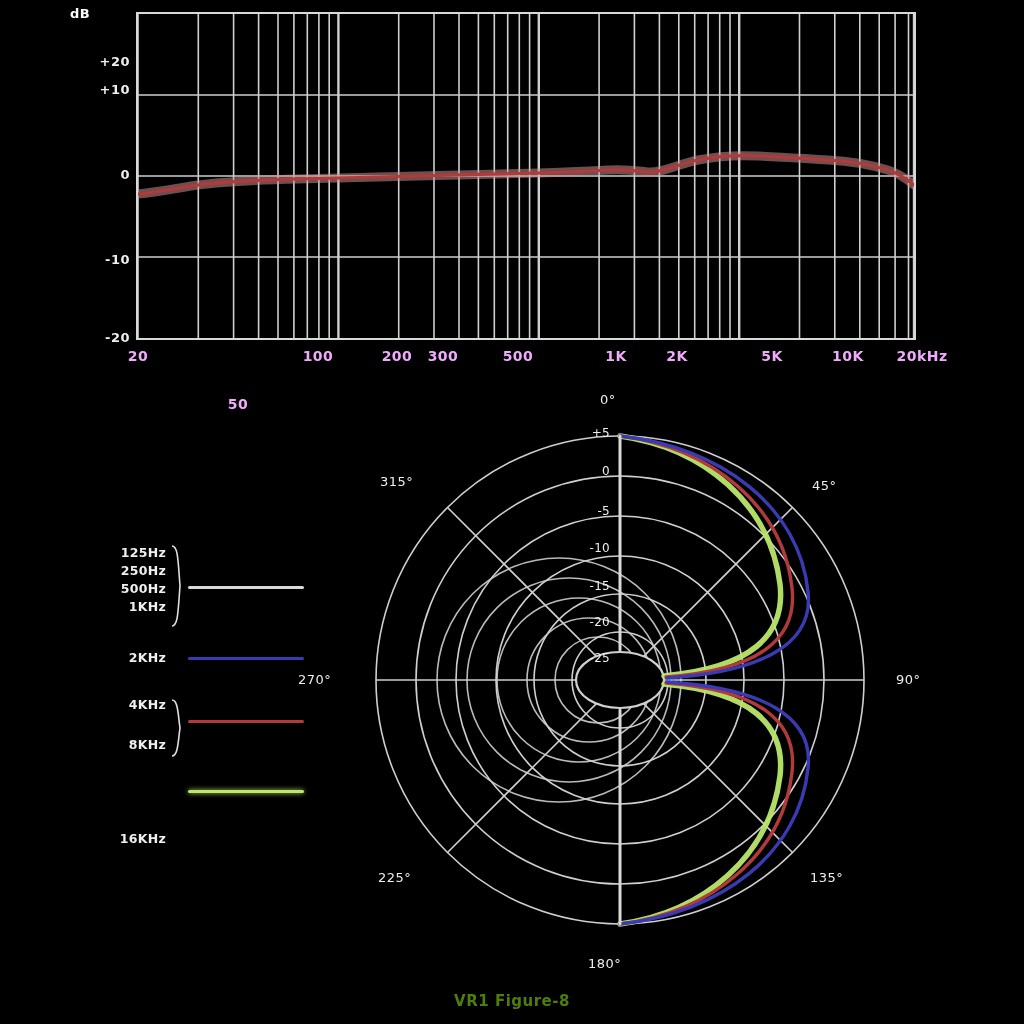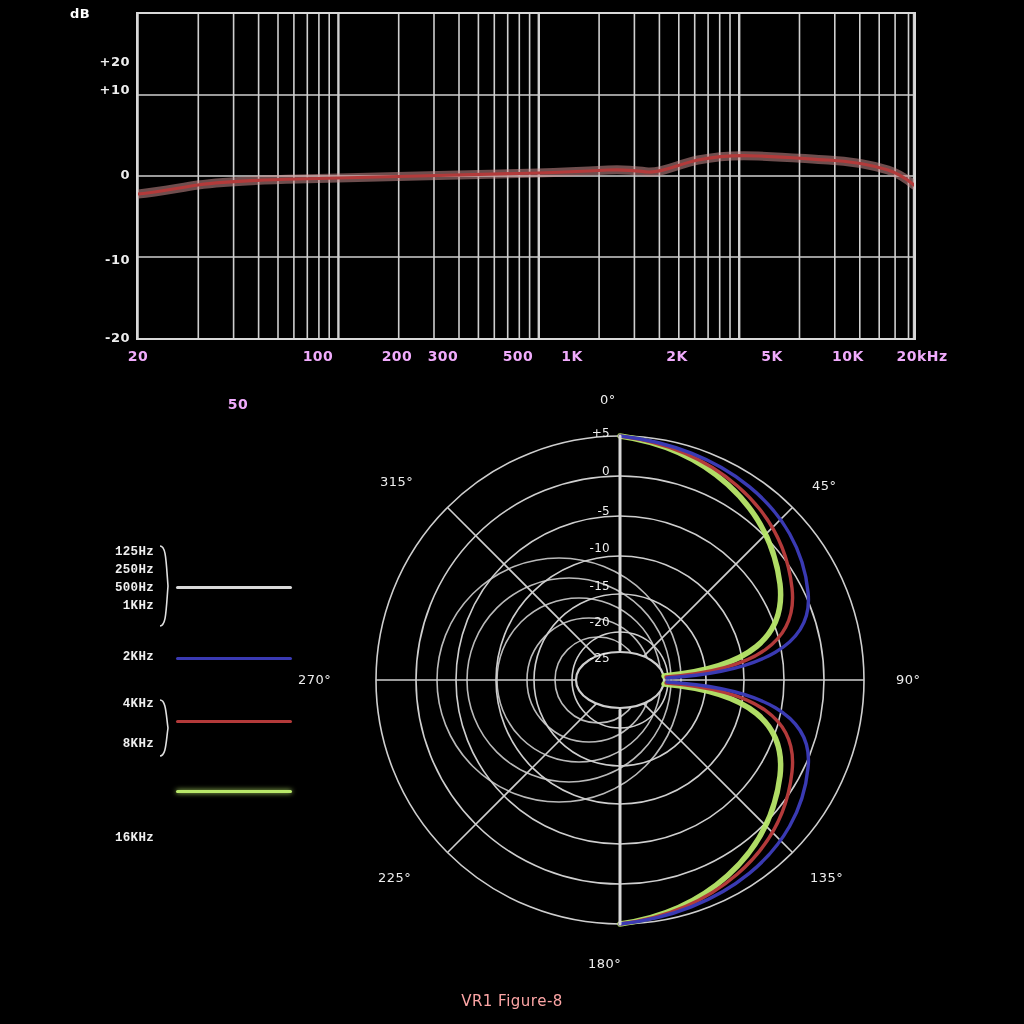--- a/index.html
+++ b/index.html
@@ -15,21 +15,21 @@
             text-align:right;letter-spacing:.5px;}
   .x-label{position:absolute;font-size:14px;font-weight:bold;color:#f0abfc;
            text-align:center;letter-spacing:.5px;}
   .unit-db{position:absolute;font-size:13px;font-weight:bold;color:#ffffff;letter-spacing:.5px;}
 
   
   #polar-chart{position:absolute;left:0;top:386px;width:1024px;height:638px;}
   .polar-deg{position:absolute;font-size:13px;color:#ededed;letter-spacing:.5px;}
   .polar-ring-label{position:absolute;font-size:12px;color:#ededed;text-align:right;letter-spacing:.3px;}
   .cap{position:absolute;width:100%;text-align:center;bottom:14px;font-size:15px;
-       font-weight:normal;color:#fca5a5;letter-spacing:.5px;}
+       font-weight:bold;color:#4d7c0f;letter-spacing:.5px;}
 
   
   #legend{position:absolute;left:70px;top:925px;width:240px;}
   .lg-row{position:absolute;font-size:12.5px;font-weight:bold;color:#efefef;
           text-align:right;width:70px;letter-spacing:.3px;}
   .lg-line{position:absolute;height:3px;border-radius:2px;}
 </style>
 </head>
 <body>
 
@@ -100,21 +100,21 @@
                  C710,147 730,150 750,156 C762,160 770,166 776,171" fill="none" stroke="#b33a3a" stroke-width="3.2" stroke-linecap="round"></path>
       </svg>
     </div>
 
     <div class="x-label" style="left:118px;top:348px;width:40px;">20</div>
     <div class="x-label" style="left:218px;top:348px;width:40px;margin-top:48px;">50</div>
     <div class="x-label" style="left:296px;top:348px;width:44px;">100</div>
     <div class="x-label" style="left:375px;top:348px;width:44px;">200</div>
     <div class="x-label" style="left:421px;top:348px;width:44px;">300</div>
     <div class="x-label" style="left:496px;top:348px;width:44px;">500</div>
-    <div class="x-label" style="left:552px;top:348px;width:40px;">1K</div>
+    <div class="x-label" style="left:596px;top:348px;width:40px;">1K</div>
     <div class="x-label" style="left:657px;top:348px;width:40px;">2K</div>
     <div class="x-label" style="left:752px;top:348px;width:40px;">5K</div>
     <div class="x-label" style="left:826px;top:348px;width:44px;">10K</div>
     <div class="x-label" style="left:890px;top:348px;width:64px;">20kHz</div>
   </div>
 
   <div id="polar-chart">
     <svg width="1024" height="600" viewBox="0 0 1024 600">
       <g transform="translate(620,294)">
 
@@ -170,21 +170,21 @@
     
     <div class="polar-ring-label" style="left:572px;top:40px;width:38px;">+5</div>
     <div class="polar-ring-label" style="left:572px;top:78px;width:38px;">0</div>
     <div class="polar-ring-label" style="left:572px;top:118px;width:38px;">-5</div>
     <div class="polar-ring-label" style="left:572px;top:155px;width:38px;">-10</div>
     <div class="polar-ring-label" style="left:572px;top:193px;width:38px;">-15</div>
     <div class="polar-ring-label" style="left:572px;top:229px;width:38px;">-20</div>
     <div class="polar-ring-label" style="left:572px;top:265px;width:38px;">-25</div>
   </div>
 
-  <div id="legend" style="position:absolute;left:4px;top:0;width:952px;height:1024px;pointer-events:none;font-family:Liberation Mono, monospace;">
+  <div id="legend" style="position:absolute;left:16px;top:0;width:952px;height:1024px;pointer-events:none;">
     <div class="lg-row" style="left:80px;top:545px;">125Hz</div>
     <div class="lg-row" style="left:80px;top:563px;">250Hz</div>
     <div class="lg-row" style="left:80px;top:581px;">500Hz</div>
     <div class="lg-row" style="left:80px;top:599px;">1KHz</div>
     <div class="lg-row" style="left:80px;top:650px;">2KHz</div>
     <div class="lg-row" style="left:80px;top:697px;">4KHz</div>
     <div class="lg-row" style="left:80px;top:737px;">8KHz</div>
     <div class="lg-row" style="left:80px;top:783px;margin-top:48px;">16KHz</div>
 
     <svg style="position:absolute;left:0;top:0;" width="320" height="1024">

